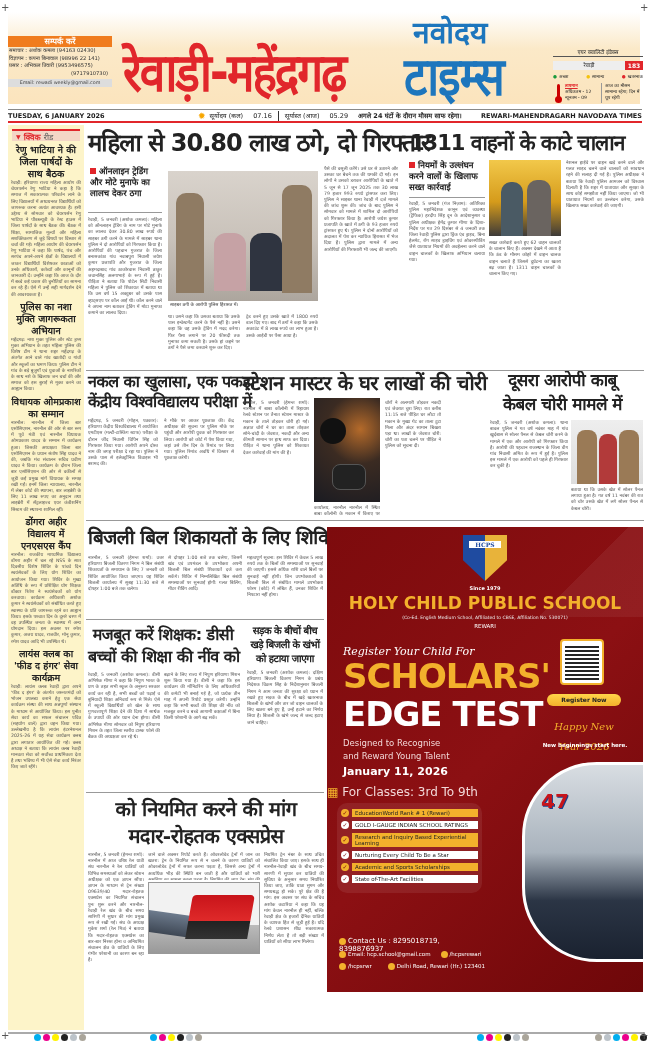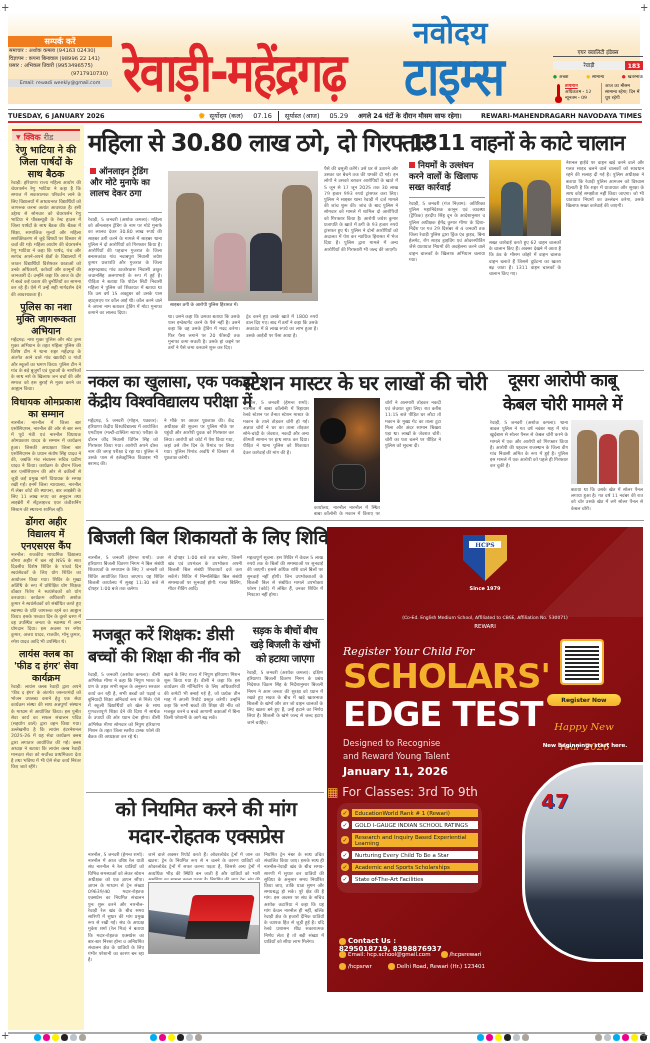--- a/index.html
+++ b/index.html
@@ -67,21 +67,21 @@
 .ad .hny{position:absolute;left:222px;top:190px;font-family:"DejaVu Serif",serif;font-style:italic;font-size:10px;color:#f3b12c;text-align:center;width:70px;line-height:20px}
 .ad .nb{position:absolute;left:208px;top:215px;font-size:5.5px;font-weight:bold;width:100px;text-align:center}
 .ad .circle{position:absolute;left:195px;top:235px;width:150px;height:200px;border-radius:75px 0 0 75px;background:linear-gradient(180deg,#d8dde2 0%,#a9b3bd 45%,#2b3545 70%,#1a2230 100%);border:3px solid #fff}
 .ad .badge47{position:absolute;left:214px;top:262px;font-size:20px;font-weight:bold;color:#c8141a;text-shadow:1px 1px 0 #1d3f8a}
 .ad .feats{position:absolute;left:10px;top:276px;width:145px;background:rgba(255,255,255,.08);border-radius:10px;padding:6px 4px}
 .ad .feat{display:flex;align-items:center;margin-bottom:4px}
 .ad .feat .ck{width:8px;height:8px;border-radius:50%;background:#f3b12c;color:#7d0b0d;font-size:6px;line-height:8px;text-align:center;margin-right:3px;flex:none}
 .ad .feat .ck.w{background:#fff}
 .ad .feat .lbl{font-size:5.5px;padding:1px 3px;color:#222;flex:1}
 .ad .feat .lbl.y{background:#f3b12c}.ad .feat .lbl.wh{background:#fff}
-.ad .contact{position:absolute;left:12px;top:410px;font-size:7px;font-weight:bold}
+.ad .contact{position:absolute;left:12px;top:410px;font-size:7px;font-weight:normal}
 .ad .contact2{position:absolute;left:12px;top:424px;font-size:5.5px;display:flex;gap:10px}
 .ad .contact3{position:absolute;left:12px;top:436px;font-size:5.5px;display:flex;gap:16px}
 .ad .ico{display:inline-block;width:7px;height:7px;border-radius:50%;background:#f3b12c;margin-right:2px;vertical-align:middle}
 .train{position:absolute;left:148px;top:882px;width:112px;height:72px;background:linear-gradient(180deg,#f2f2f2 0%,#f2f2f2 60%,#bbb 60%,#999 100%);border:1px solid #999;overflow:hidden}
 .train .body{position:absolute;left:40px;top:12px;width:62px;height:44px;background:linear-gradient(180deg,#c8141a 0%,#e02a2a 60%,#222 60%,#333 100%);transform:skewX(-10deg);border-radius:4px 4px 0 0}
 .train .cars{position:absolute;left:-6px;top:30px;width:54px;height:22px;background:linear-gradient(180deg,#6d7b8d,#3e4754);transform:skewY(8deg)}
 .reg{position:absolute;display:flex;gap:2px}
 .reg i{display:inline-block;width:7px;height:7px;border-radius:50%}
 .crosshair{position:absolute;font-size:10px;color:#555}
 </style>
@@ -250,20 +250,21 @@
   <div class="cars"></div>
   <div class="body"></div>
 </div>
 <div class="story" style="left:264px;top:852px;width:60px;height:168px">नियमित ट्रेन नंबर के साथ उचित संचालित किया जाए। इसके साथ ही नारनौल-रेवाड़ी खंड के बीच समय-सारणी में सुधार कर यात्रियों की सुविधा के अनुसार समय निर्धारित किया जाए, ताकि यात्रा सुगम और समयबद्ध हो सके। पूरे क्षेत्र की है मांग: इस अवसर पर संघ के सचिव अशोक कटारिया ने कहा कि यह मांग केवल नारनौल ही नहीं, बल्कि रेवाड़ी क्षेत्र के हजारों दैनिक यात्रियों के व्यापक हित से जुड़ी हुई है। यदि रेलवे प्रशासन शीघ्र सकारात्मक निर्णय लेता है तो बड़ी संख्या में यात्रियों को सीधा लाभ मिलेगा।</div>
 
 <div class="ad">
   <div class="tri"></div>
   <div class="crest"></div>
   <div class="crest-lbl">HCPS</div>
   <div class="since">Since 1979</div>
+  <div class="name">HOLY CHILD PUBLIC SCHOOL</div>
   <div class="aff">(Co-Ed. English Medium School, Affiliated to CBSE, Affiliation No. 530071)</div>
   <div class="city">REWARI</div>
   <div class="reg">Register Your Child For</div>
   <div class="sch">SCHOLARS'</div>
   <div class="edge">EDGE TEST</div>
   <div class="des">
     <div>Designed to Recognise</div>
     <div>and Reward Young Talent</div>
   </div>
   <div class="date">January 11, 2026</div>

